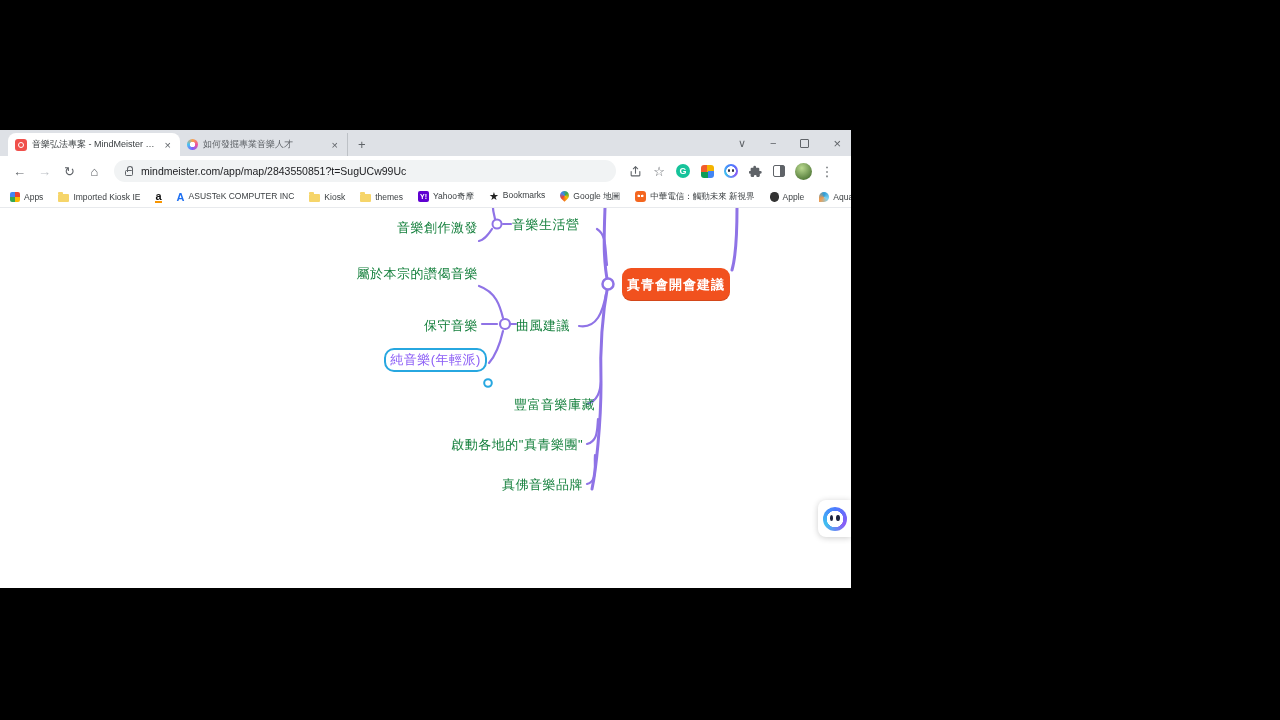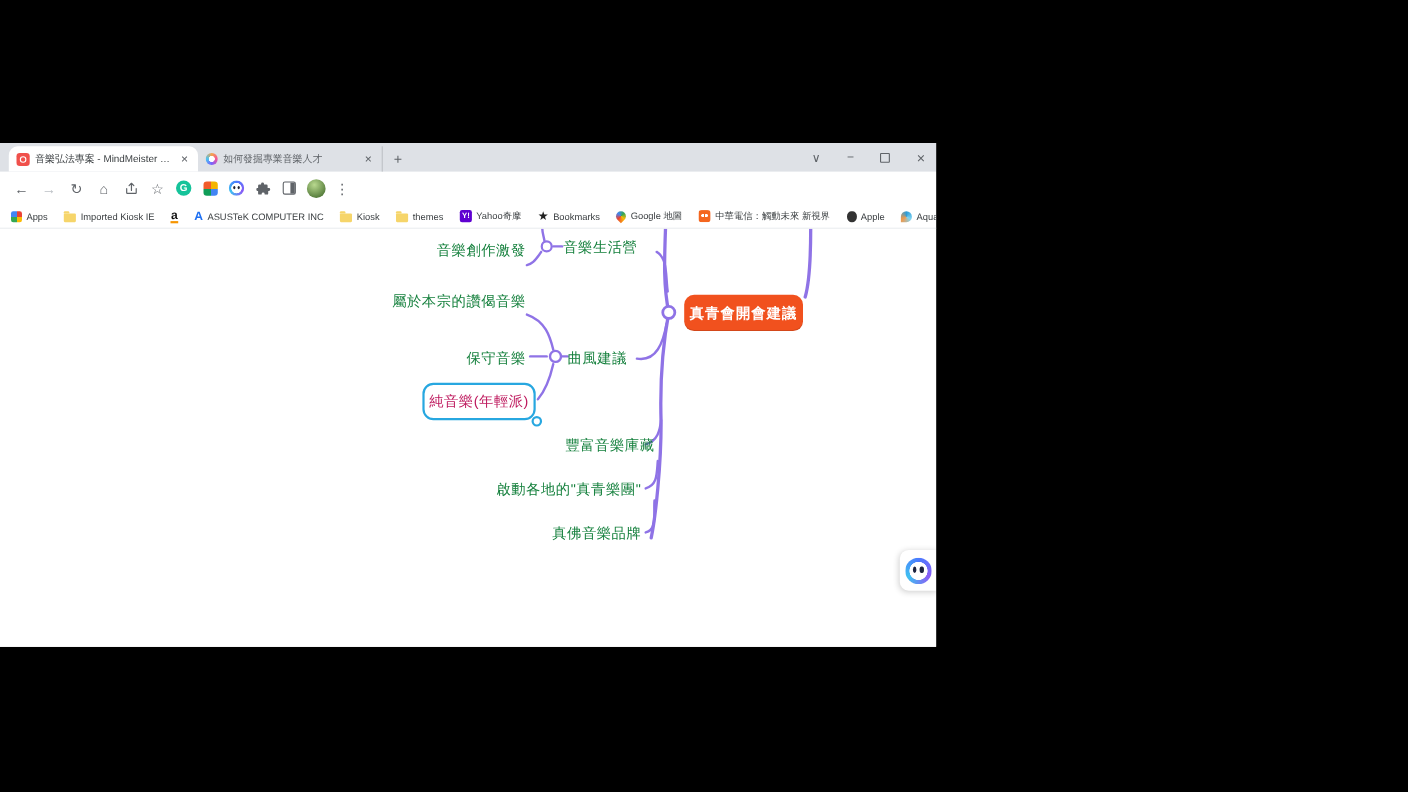--- a/index.html
+++ b/index.html
@@ -51,21 +51,21 @@
               border-radius:50%; background:#223; }
   .ico-face::before { left:4px; } .ico-face::after { right:4px; }
   .ico-sidebar { width:12px; height:12px; border:1.5px solid #5F6368; border-radius:2px; position:relative; }
   .ico-sidebar::after { content:""; position:absolute; right:0; top:0; width:4px; height:100%; background:#5F6368; }
   .avatar { width:17px; height:17px; border-radius:50%;
             background:radial-gradient(circle at 40% 30%, #B9D98F, #567D3C 75%); }
 
   
   .bmbar { height:22px; background:#fff; border-bottom:1px solid #E8EAED; display:flex; align-items:center;
            padding:0 10px; gap:15px; font-size:8.5px; color:#3C4043; overflow:hidden; }
-  .bm { display:flex; align-items:center; gap:4px; white-space:nowrap; flex:0 0 auto; }
+  .bm { display:flex; gap:4px; white-space:nowrap; flex:0 0 auto; }
   .ico-apps { width:10px; height:10px; border-radius:2px;
               background:conic-gradient(#EA4335 0 25%, #FBBC04 0 50%, #34A853 0 75%, #4285F4 0); }
   .ico-folder { position:relative; width:11px; height:8px; background:#F6D56A; border-radius:1px; margin-top:2px; }
   .ico-folder::before { content:""; position:absolute; top:-2px; left:0; width:5px; height:2px;
                         background:#F6D56A; border-radius:1px 1px 0 0; }
   .ico-amazon { font-size:11px; font-weight:bold; color:#111; border-bottom:2px solid #F79500; line-height:10px; }
   .ico-asus { color:#1D6FF2; font-weight:bold; font-size:11px; }
   .ico-yahoo { width:11px; height:11px; border-radius:2px; background:#5F01D1; color:#fff; font-size:7px;
                font-weight:bold; display:flex; align-items:center; justify-content:center; }
   .ico-star-bk { color:#222; font-size:11px; }
@@ -81,23 +81,23 @@
 
   
   .content { position:relative; height:380px; background:#fff; overflow:hidden; }
   .map-svg { position:absolute; left:0; top:0; }
   .node-label { position:absolute; font-size:13px; color:#15803d; letter-spacing:0.5px; white-space:nowrap; }
   .t-right { text-align:right; }
   .root-node { position:absolute; left:622px; top:60px; width:108px; height:33px; background:#F1511E;
                border-radius:9px; color:#fff; font-weight:bold; font-size:13px; letter-spacing:1px;
                display:flex; align-items:center; justify-content:center;
                box-shadow:inset 0 -1px 0 rgba(0,0,0,.12); }
-  .sel-box { position:absolute; left:384px; top:140px; width:103px; height:34px; background:#fff;
+  .sel-box { position:absolute; left:384px; top:140px; width:103px; height:24px; background:#fff;
              border:2.5px solid #27A7E0; border-radius:10px; display:flex; align-items:center;
-             justify-content:center; font-size:13px; color:#be185d; letter-spacing:0.5px; }
+             justify-content:center; font-size:13px; color:#8b5cf6; letter-spacing:0.5px; }
   .chat-btn { position:absolute; right:0; top:292px; width:33px; height:37px; background:#fff;
               border-radius:8px 0 0 8px; box-shadow:0 1px 6px rgba(0,0,0,.2);
               display:flex; align-items:center; justify-content:center; }
   .chat-face { position:relative; width:24px; height:24px; border-radius:50%;
                background: radial-gradient(circle,#fff 0 8px,transparent 8.5px),
                            conic-gradient(#4B7BFF,#8A5CF6,#3FC0F0,#4B7BFF); }
   .chat-face::before,.chat-face::after { content:""; position:absolute; top:8px; width:3.5px; height:6px;
                border-radius:50%; background:#1d2440; }
   .chat-face::before { left:7px; } .chat-face::after { right:7px; }
 
@@ -159,20 +159,24 @@
         <span class="restore-glyph"></span>
         <span style="font-size:13px">×</span>
       </div>
     </div>
 
     <div class="toolbar">
       <span class="nav-btn">←</span>
       <span class="nav-btn disabled">→</span>
       <span class="nav-btn">↻</span>
       <span class="nav-btn">⌂</span>
+      <div class="urlbar">
+        <span class="lock"></span>
+        <span class="url-text">mindmeister.com/app/map/2843550851?t=SugUCw99Uc</span>
+      </div>
       <span class="tb-ico">
         <svg width="13" height="13" viewBox="0 0 24 24" fill="none" stroke="#5F6368" stroke-width="2" stroke-linecap="round" stroke-linejoin="round">
             <path d="M4 12v7a1 1 0 0 0 1 1h14a1 1 0 0 0 1-1v-7"></path>
             <path d="M12 15V4"></path>
             <path d="M8 7l4-4 4 4"></path>
           </svg>
       </span>
       <span class="tb-ico">☆</span>
       <span class="tb-ico">
         <span class="ico-grammarly">G</span>

